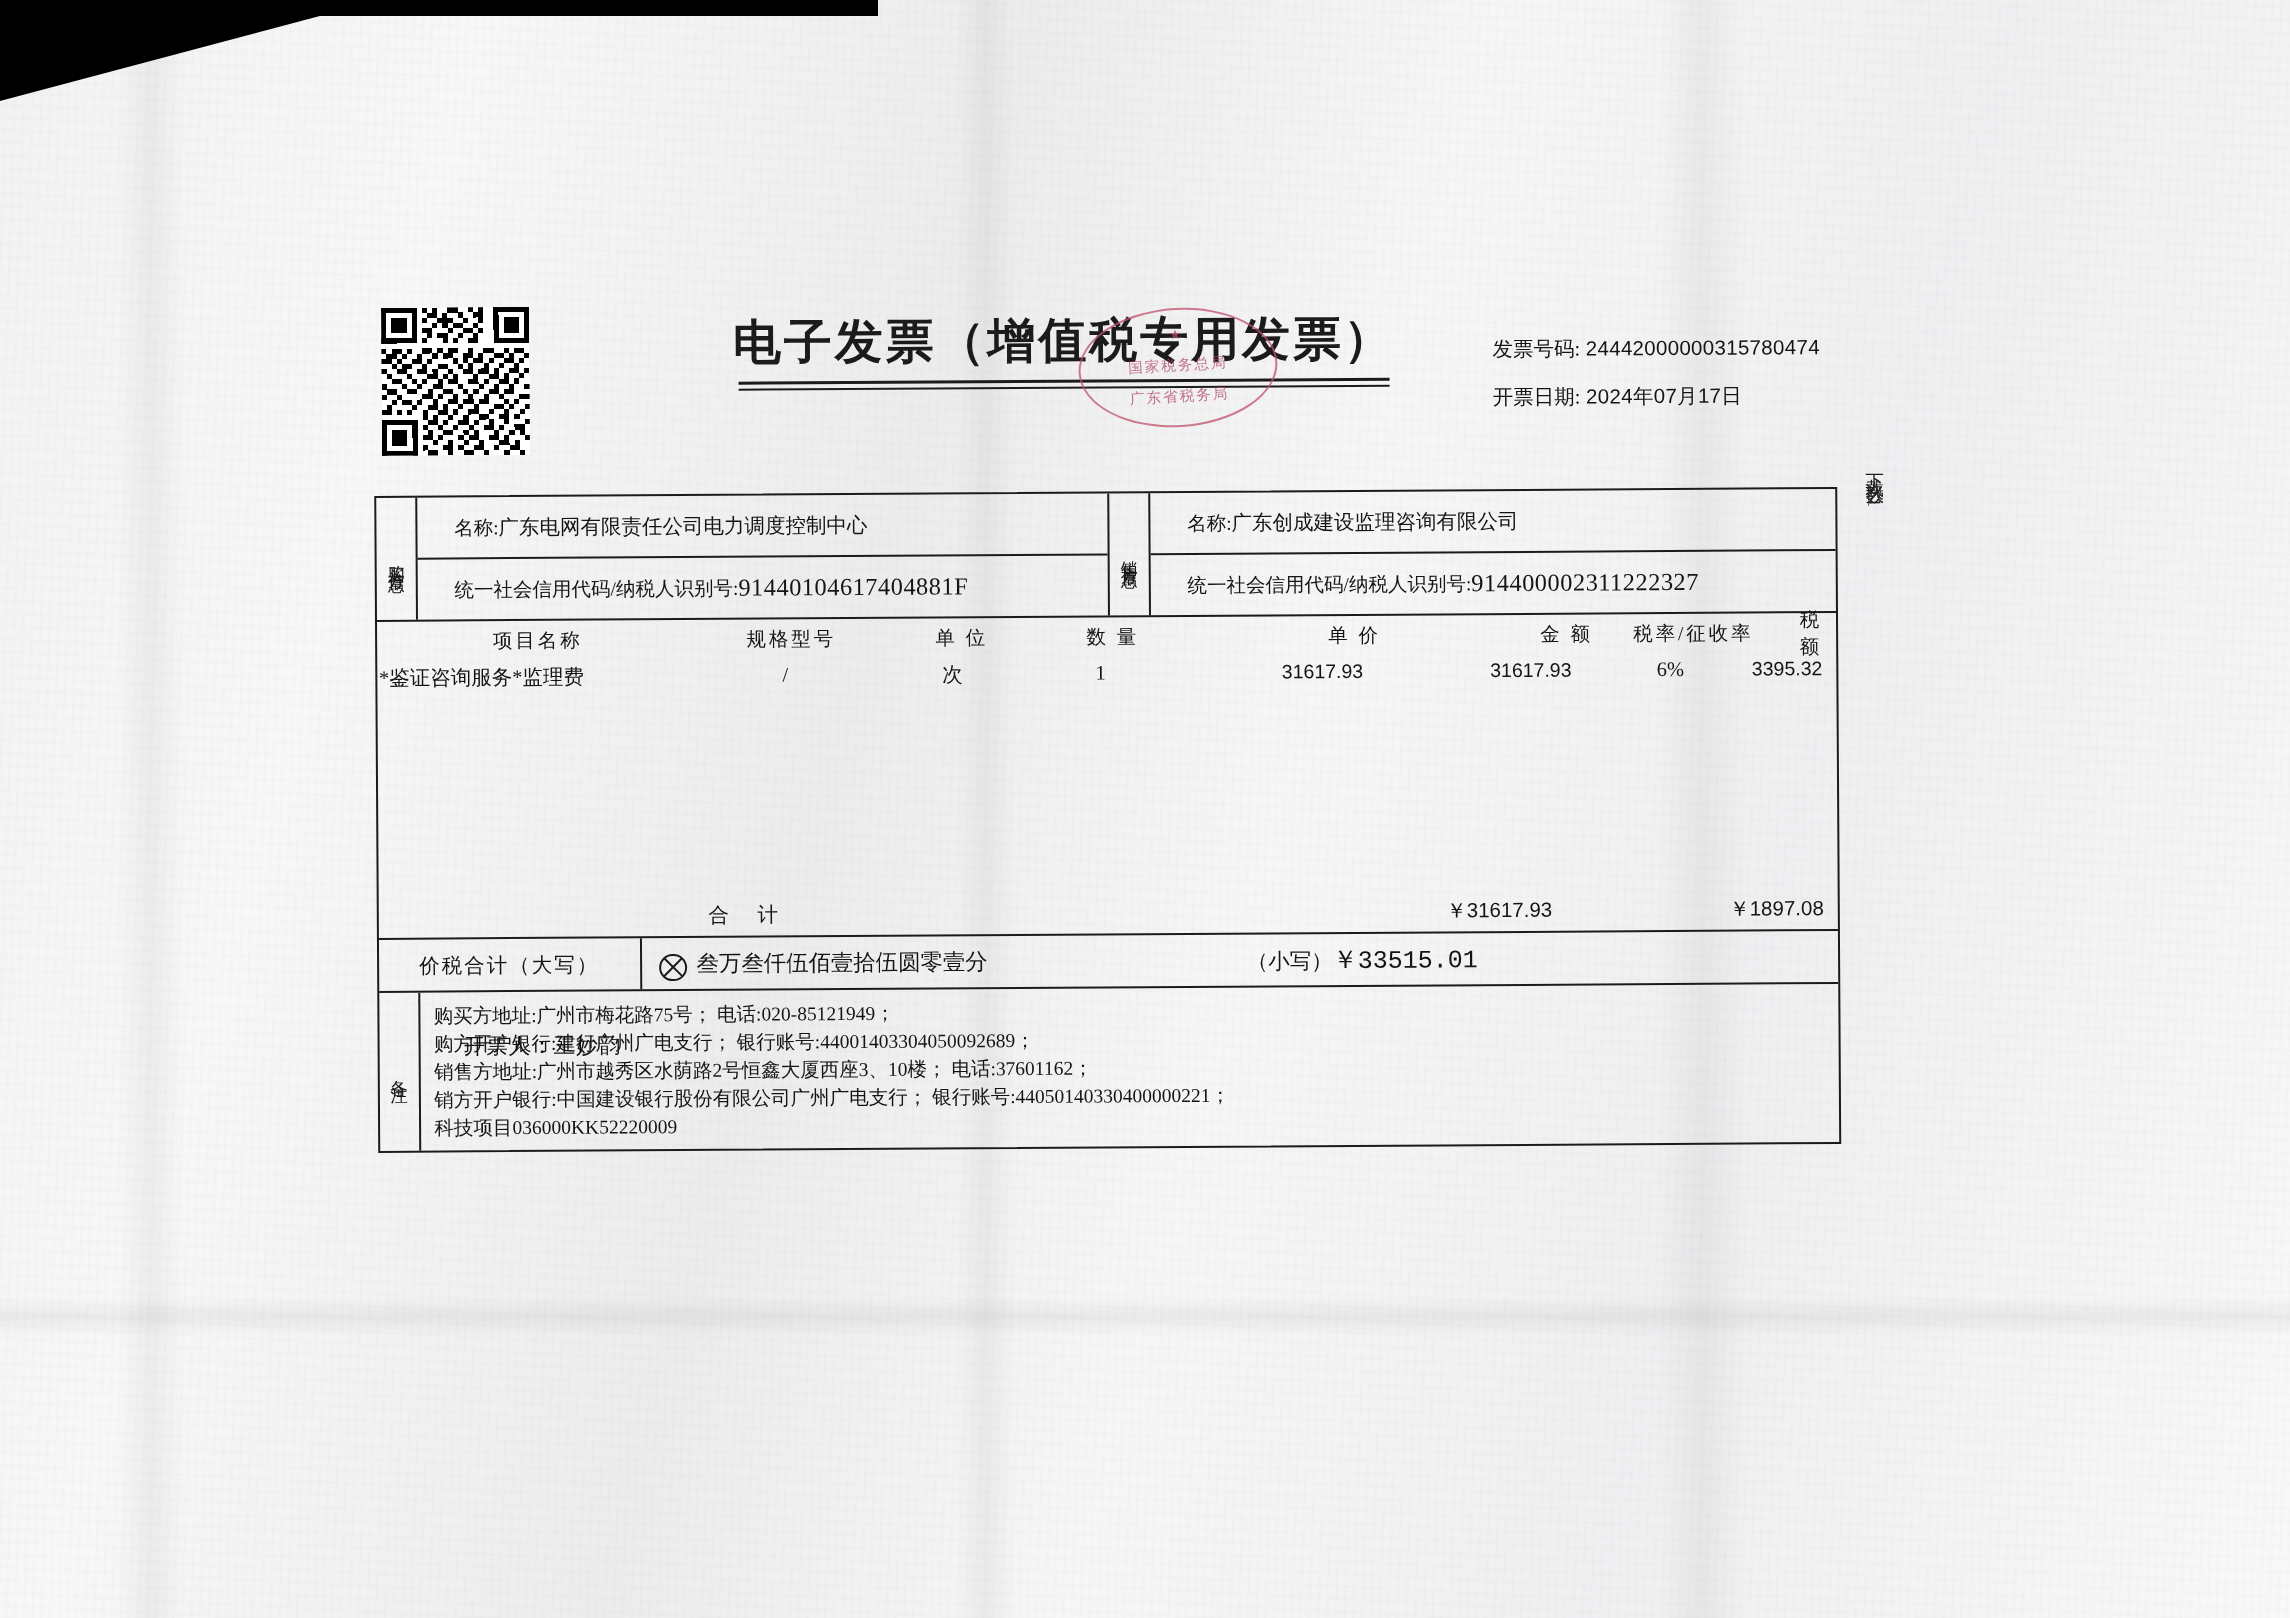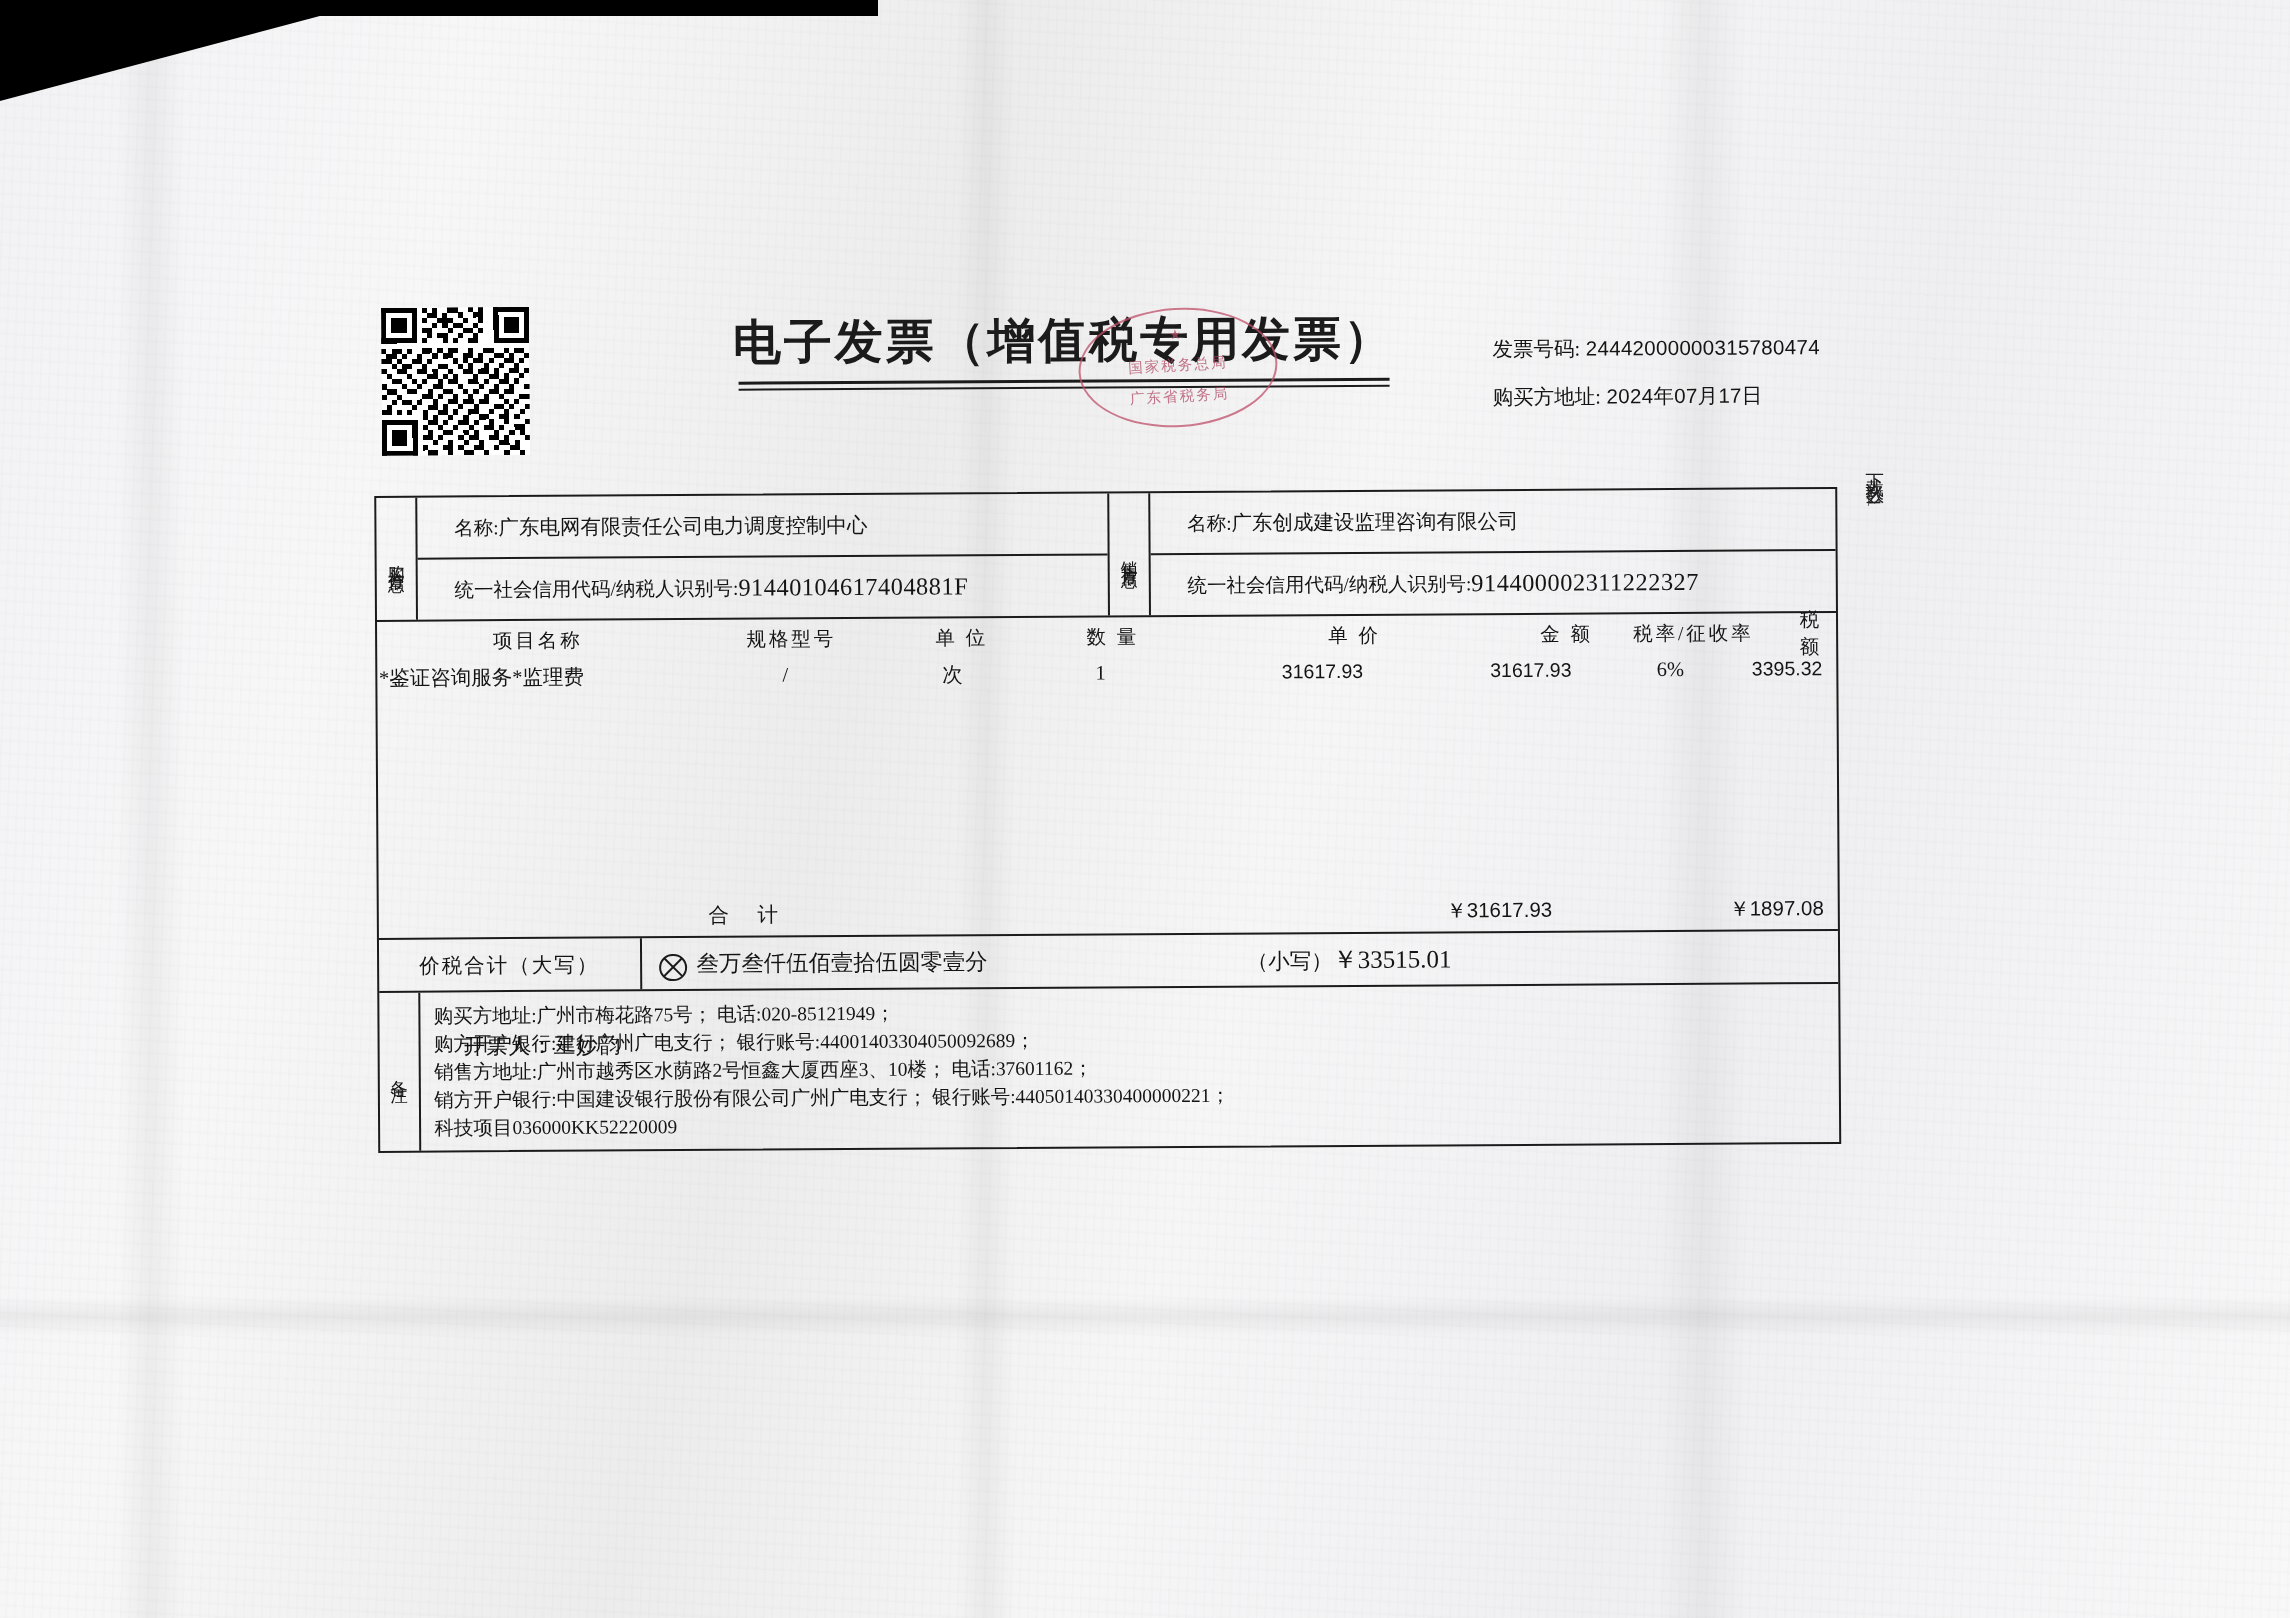--- a/index.html
+++ b/index.html
@@ -279,21 +279,21 @@
     transform-origin: center;
   }
   .cross-circle:before { transform: translate(-50%,-50%) rotate(45deg); }
   .cross-circle:after  { transform: translate(-50%,-50%) rotate(-45deg); }
   .grand-small {
     position: absolute;
     left: 605px;
     font-size: 21.5px;
   }
   .grand-small .num {
-    font-family: Liberation Serif, serif;
+    font-family: Liberation Mono, monospace;
     font-size: 25px;
   }
 
   
   .remark-row { display: flex; min-height: 146px; }
   .remark-label {
     width: 39px;
     min-width: 39px;
     display: flex;
     align-items: center;
@@ -577,21 +577,21 @@
     <div class="s2">国家税务总局</div>
     <div class="s3">广东省税务局</div>
   </div>
 
   <div class="meta">
     <div>
       <span class="label">发票号码:</span>
       <span class="val">24442000000315780474</span>
     </div>
     <div>
-      <span class="label">购买方地址:</span>
+      <span class="label">开票日期:</span>
       <span class="val">2024年07月17日</span>
     </div>
   </div>
 
   <div class="dl-count">下载次数：1</div>
 
   <div class="table">
 
     <div class="row bb">
       <div class="party-block party-left">

